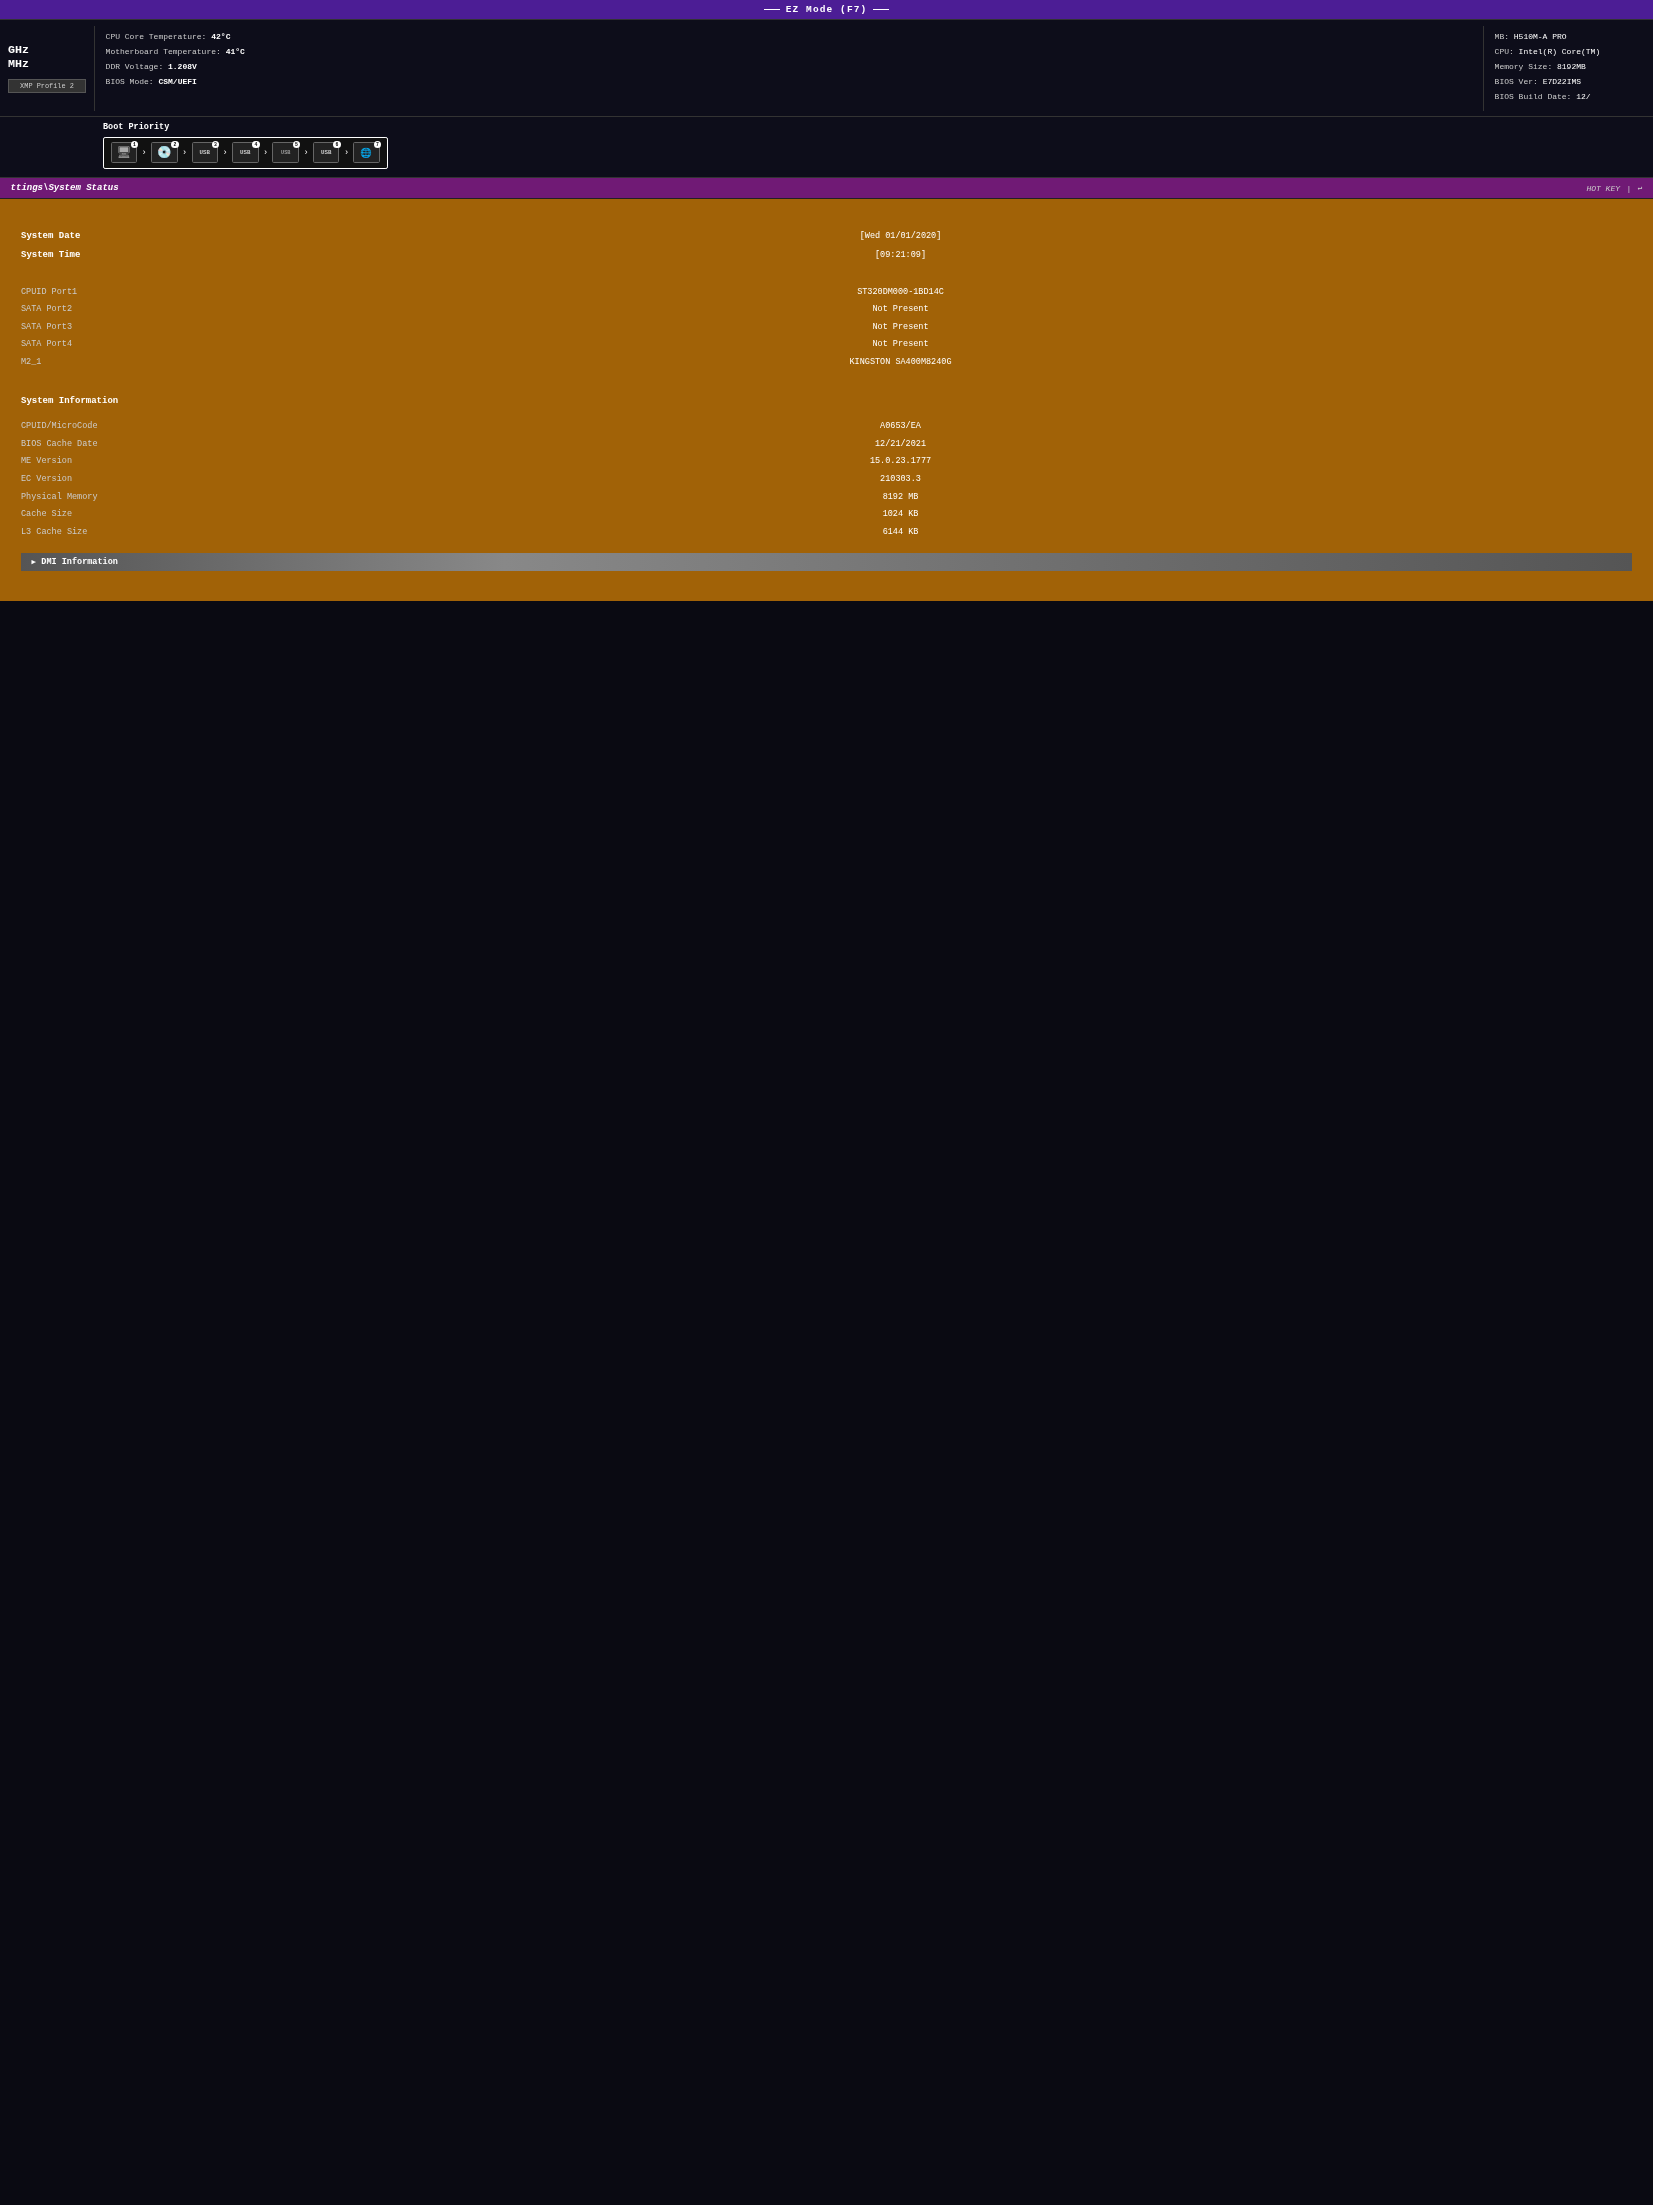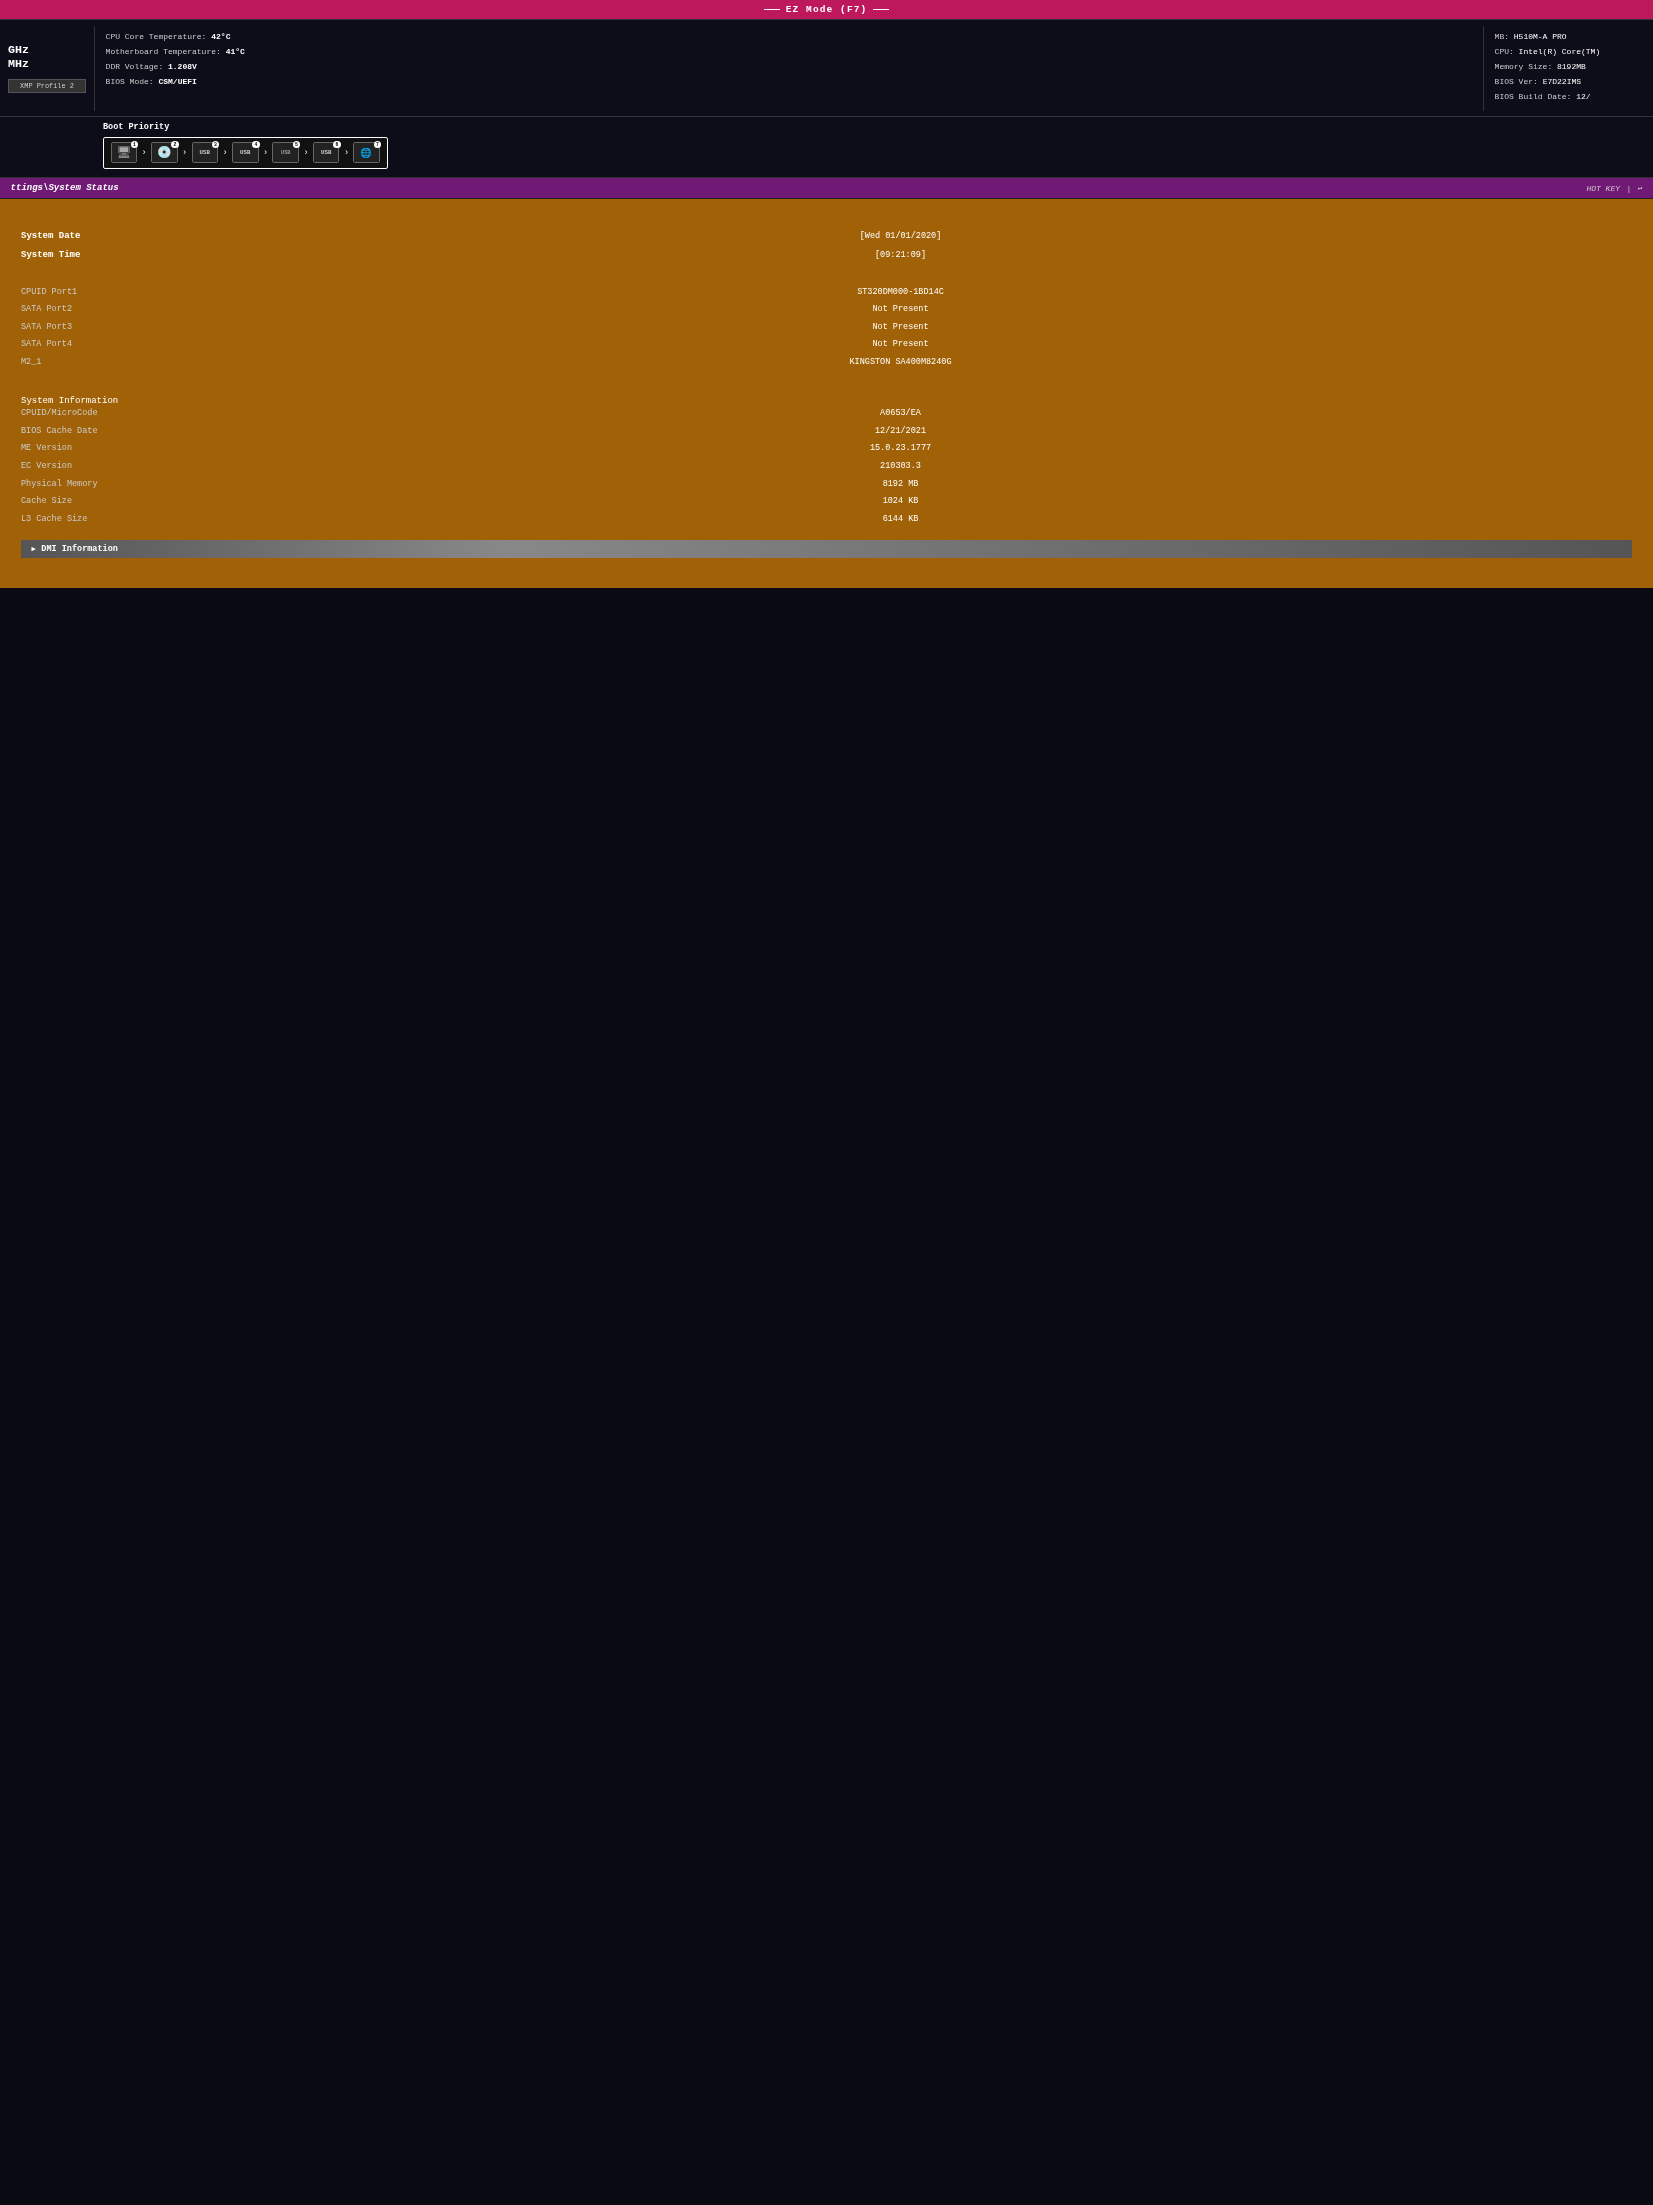--- a/index.html
+++ b/index.html
@@ -16,21 +16,21 @@
     .screen {
       background: #0a0a12;
       width: 100%;
       min-height: 100vh;
       position: relative;
       padding: 0;
     }
 
     
     .top-bar {
-      background: #be185d;
+      background: #4c1d95;
       display: flex;
       align-items: center;
       justify-content: center;
       padding: 4.2px 10.6px;
       border-bottom: 0.5px solid #333;
       position: relative;
     }
 
     .ez-mode-label {
       color: #fff;
@@ -248,23 +248,23 @@
 
     .info-value {
       color: #fff;
       font-weight: normal;
       text-align: center;
       flex: 1;
     }
 
     .section-header {
       color: #fff;
-      font-weight: normal;
+      font-weight: bold;
       font-size: 9px;
-      margin-bottom: 0;
+      margin-bottom: 13px;
       margin-top: 5.3px;
     }
 
     .spacer {
       height: 8px;
     }
 
     
     .dmi-bar {
       background: linear-gradient(90deg, #555 0%, #888 30%, #555 100%);

